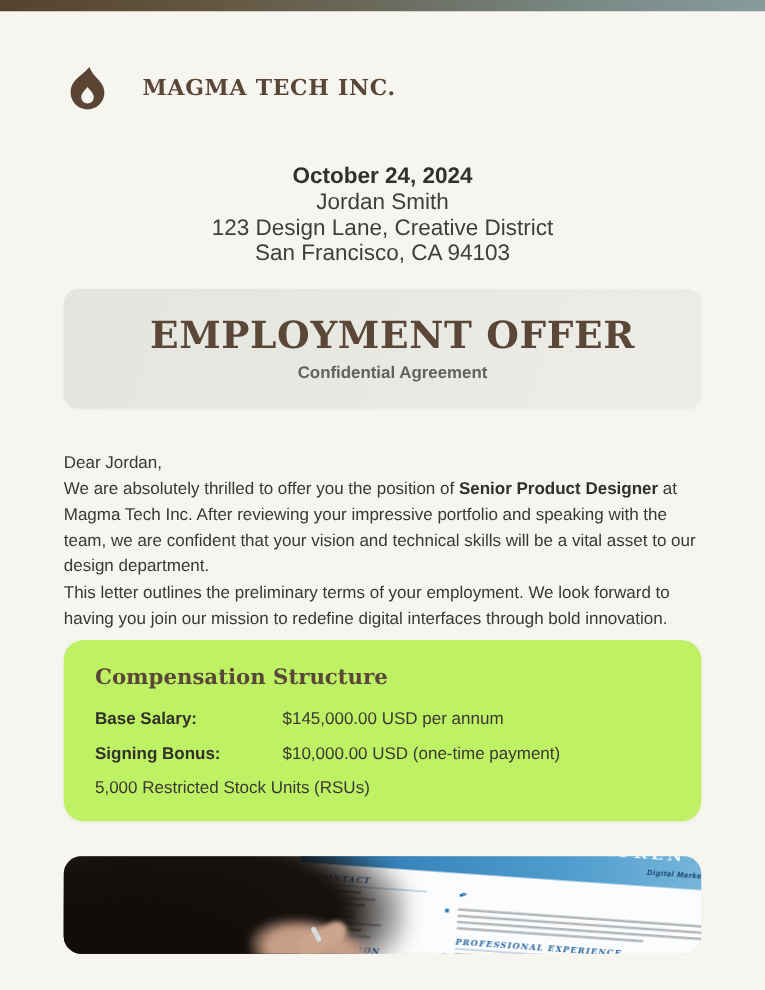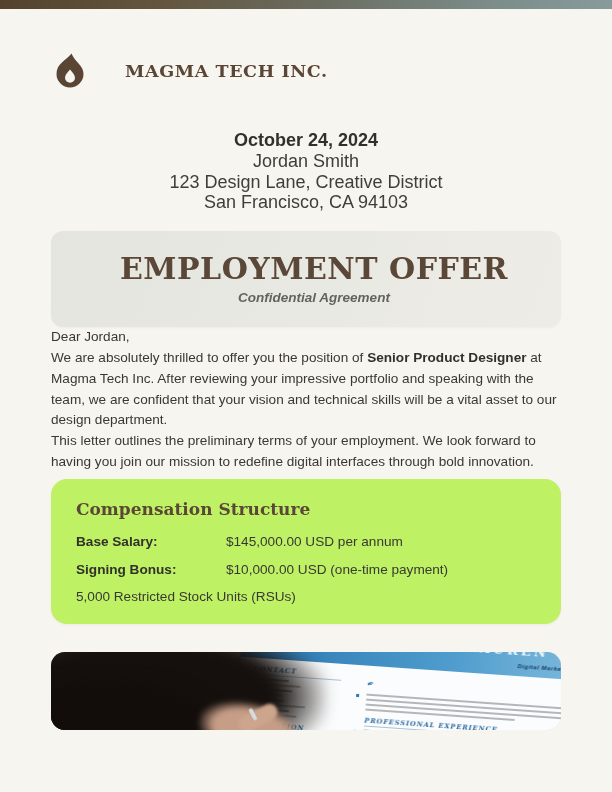--- a/index.html
+++ b/index.html
@@ -10,21 +10,21 @@
     overflow:hidden;
     position:relative;
   }
   .topbar {
     height:9px;
     background:linear-gradient(90deg,#54422e 0%,#645741 28%,#6b6c60 52%,#7a8b87 78%,#879b9c 100%);
   }
   .content { padding:0 51px; }
 
   
-  .brand { display:flex; align-items:center; gap:36px; padding-top:43px; }
+  .brand { display:flex; align-items:center; gap:25px; padding-top:43px; }
   .logo { width:38px; height:38px; display:block; }
   .brand-name {
     font-family:"DejaVu Serif","Liberation Serif",serif;
     font-weight:700; font-size:17.5px; letter-spacing:0.6px; color:#5a4636;
   }
 
   
   .meta { margin-top:40px; font-size:18px; line-height:20.8px; color:#403e39;text-align:center; }
   .meta .date { font-weight:700; color:#32302b; }
 
@@ -33,24 +33,24 @@
     margin-top:18px; height:96px; border-radius:12px;
     background:linear-gradient(110deg,#e4e5df 0%,#e9e9e3 55%,#eeece6 100%);
     text-align:center; padding-top:20px;
     box-shadow:0 1px 2px rgba(70,60,45,0.04);
     padding-left:16px;
   }
   .banner-title {
     font-family:"DejaVu Serif","Liberation Serif",serif;
     font-size:30px; font-weight:700; color:#5b4737; letter-spacing:0.5px; line-height:36px;
   }
-  .banner-subtitle { margin-top:3px; font-size:13.5px; font-weight:700; color:#63635d;font-style:italic; }
-
-  
-  .letter-body { width:509px; font-size:13.6px; line-height:20.8px; color:#3a3833; }
+  .banner-subtitle { margin-top:3px; font-size:13.5px; font-weight:700; color:#63635d; }
+
+  
+  .letter-body { margin-top:33px; width:509px; font-size:13.6px; line-height:20.8px; color:#3a3833; }
   .letter-body p { margin:0; }
   .letter-body b { color:#32302b;text-align:right; }
 
   
   .comp-card {
     margin-top:6px; background:#bef264; border-radius:16px;
     padding:19px 25px 16px;
     box-shadow:0 1px 3px rgba(70,60,45,0.05);
   }
   .comp-title {

